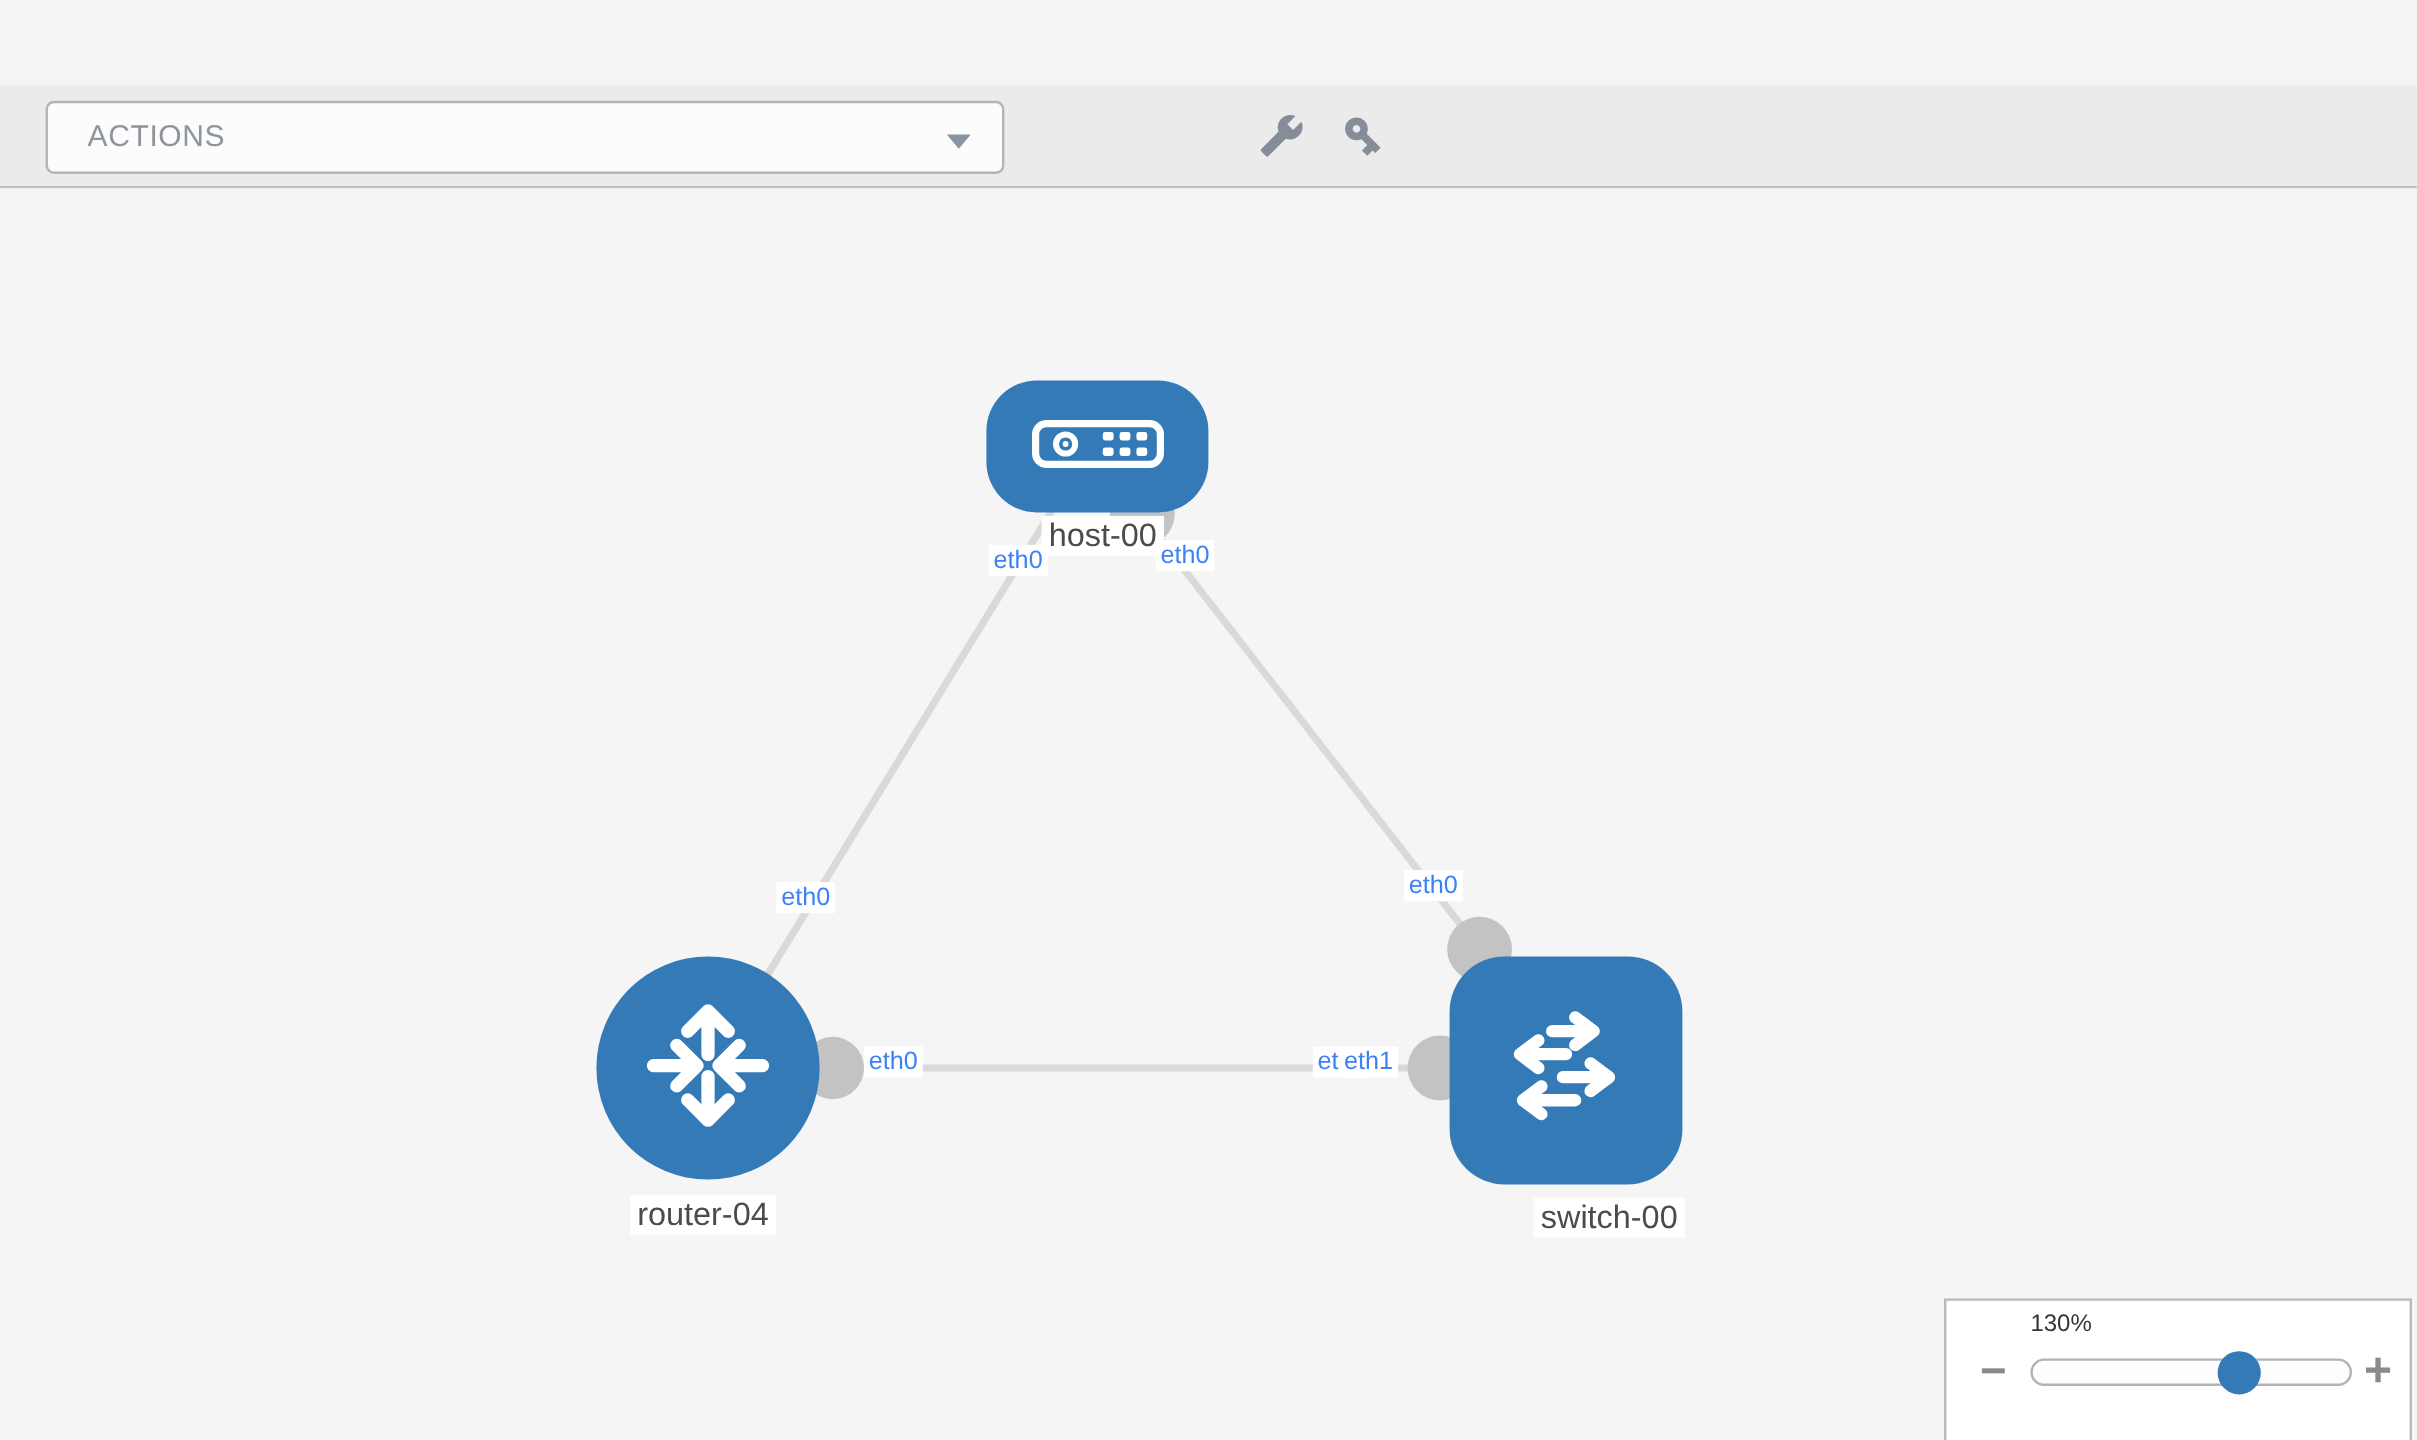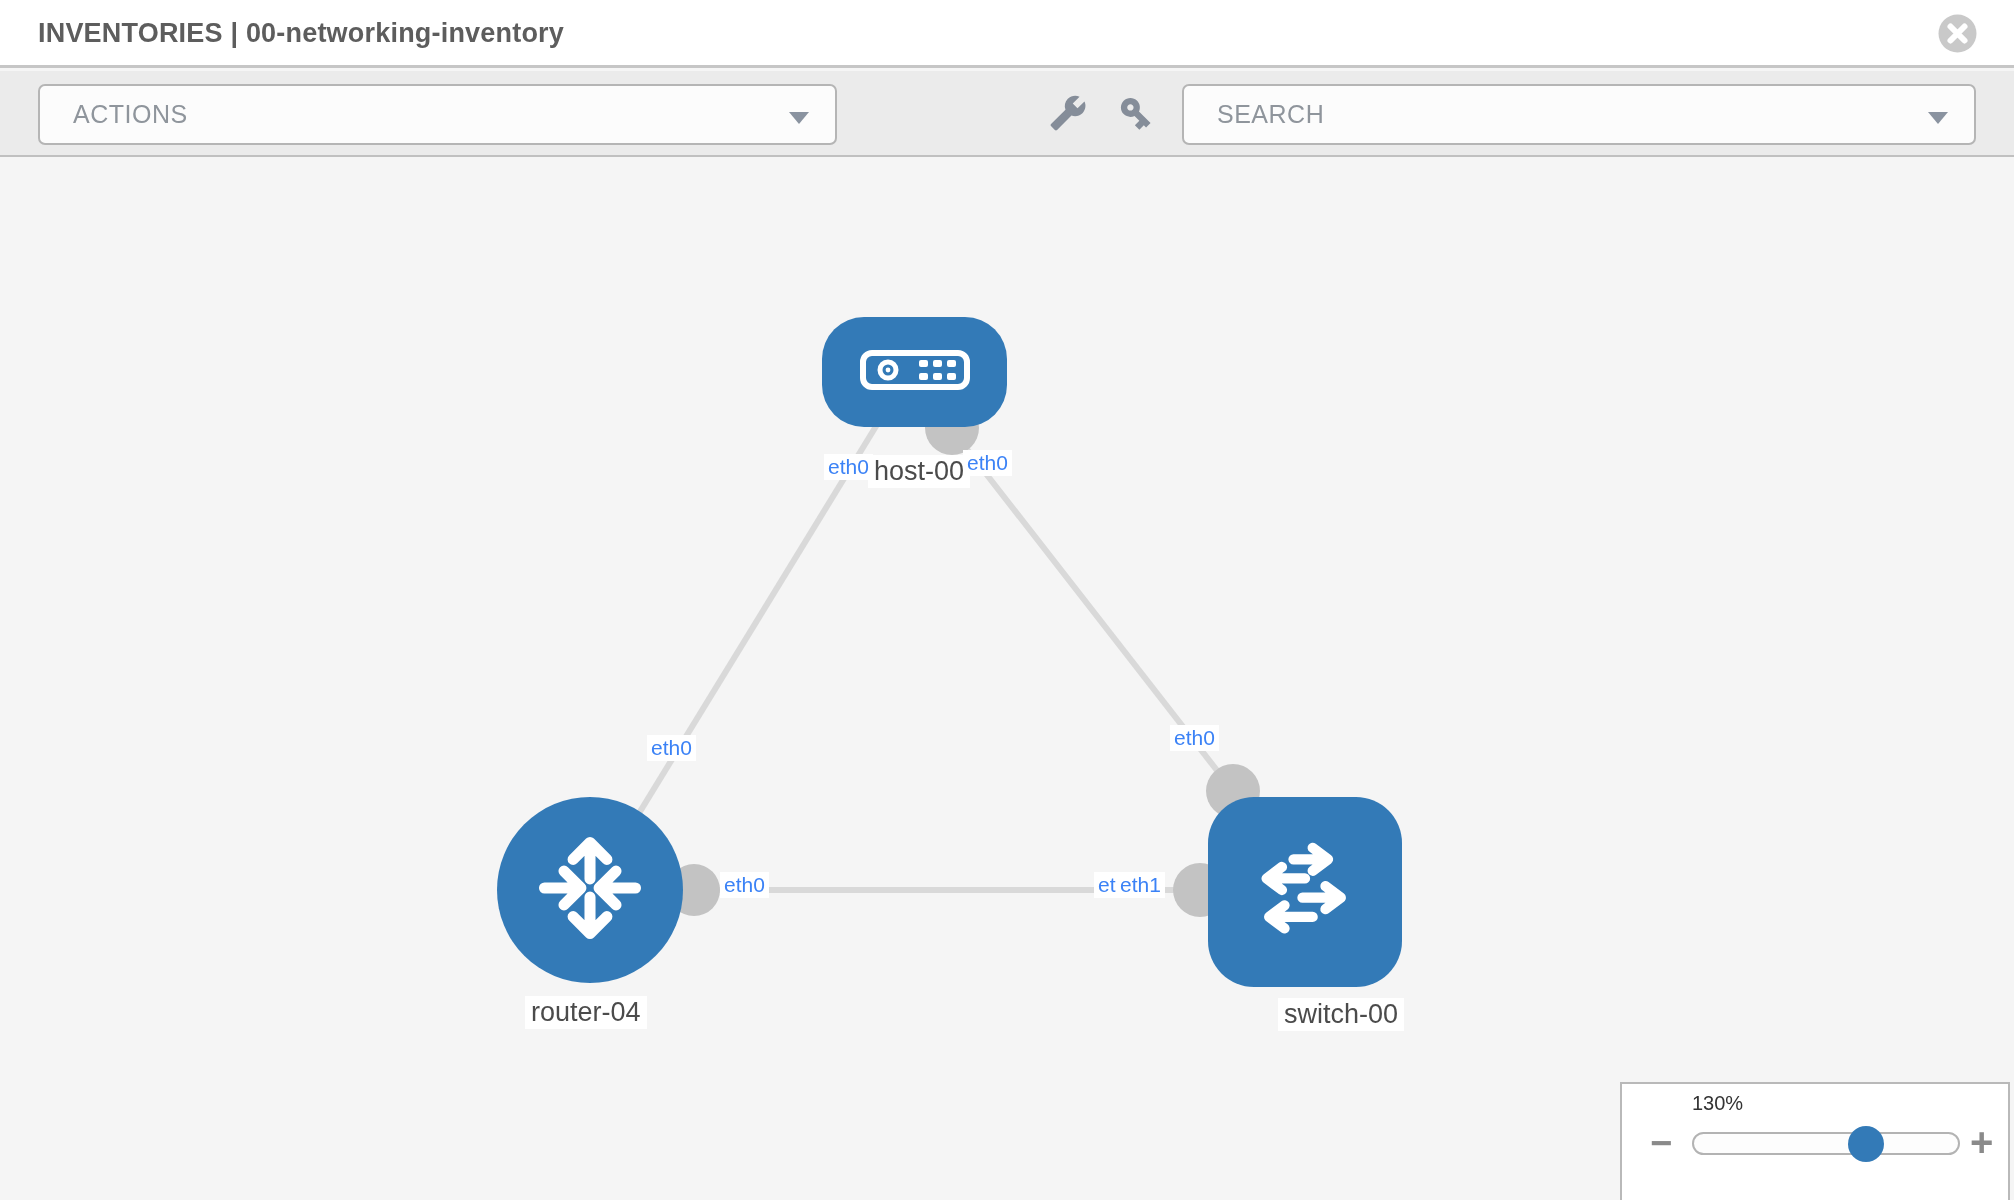--- a/index.html
+++ b/index.html
@@ -39,21 +39,21 @@
   .node { position:absolute; background:#337ab7; display:flex;
     align-items:center; justify-content:center; cursor:pointer; }
   .node-host   { left:822px; top:160px; width:185px; height:110px; border-radius:42px; }
   .node-router { left:497px; top:640px; width:186px; height:186px; border-radius:50%; }
   .node-switch { left:1208px; top:640px; width:194px; height:190px; border-radius:46px; }
 
   .nlabel { position:absolute; background:#ffffff; color:#4b4b4b;
     font-size:27px; padding:1px 6px; white-space:nowrap; }
   .ilabel { position:absolute; background:#ffffff; color:#3b82f6;
     font-size:21px; padding:1px 4px; white-space:nowrap; }
-  .lbl-host-name   { left:868px; top:298px; }
+  .lbl-host-name   { left:868px; top:273px; }
   .lbl-router-name { left:525px; top:839px; }
   .lbl-switch-name { left:1278px; top:841px; }
   .lbl-if-host-l   { left:824px; top:297px; }
   .lbl-if-host-r   { left:963px; top:293px; }
   .lbl-if-router-up{ left:647px; top:578px; }
   .lbl-if-switch-up{ left:1170px; top:568px; }
   .lbl-if-router-r { left:720px; top:715px; }
   .lbl-if-switch-l0{ left:1094px; top:715px; z-index:3; }
   .lbl-if-switch-l1{ left:1116px; top:715px; z-index:4; }
 
@@ -69,51 +69,38 @@
   .zoom-track { position:absolute; left:70px; top:48px; width:268px; height:23px;
     background:#fdfdfd; border:2px solid #b3b3b3; border-radius:12px; cursor:pointer; }
   .zoom-thumb { position:absolute; left:226px; top:42px; width:36px; height:36px;
     border-radius:50%; background:#337ab7; cursor:grab; }
 </style>
 </head>
 <body>
 
 <div class="page">
 
-  <div class="header">
-    <div class="header-title">INVENTORIES | 00-networking-inventory</div>
-    <div class="close-btn">
-      <svg width="39" height="39" viewBox="0 0 39 39">
-        <circle cx="19.5" cy="19.5" r="19" fill="#c9c9c9"></circle>
-        <path d="M12.5 12.5 L26.5 26.5 M26.5 12.5 L12.5 26.5" stroke="#ffffff" stroke-width="6" stroke-linecap="round"></path>
-      </svg>
-    </div>
-  </div>
 
   <div class="toolbar">
     <div class="dd dd-actions">
       <span class="dd-label">ACTIONS</span>
       <span class="caret"></span>
     </div>
 
     <span class="tool-icon tool-wrench">
       <svg width="38" height="38" viewBox="0 0 24 24">
         <path transform="translate(24,0) scale(-1,1)" fill="#858d99" d="M22.7 19l-9.1-9.1c.9-2.3.4-5-1.5-6.9-2-2-5-2.4-7.4-1.3L9 6 6 9 1.6 4.7C.4 7.1.9 10.1 2.9 12.1c1.9 1.9 4.6 2.4 6.9 1.5l9.1 9.1c.4.4 1 .4 1.4 0l2.3-2.3c.5-.4.5-1.1.1-1.4z"></path>
       </svg>
     </span>
     <span class="tool-icon tool-key">
       <svg width="38" height="38" viewBox="0 0 24 24">
         <path transform="rotate(45 12 12)" fill="#858d99" d="M12.65 10C11.83 7.67 9.61 6 7 6c-3.31 0-6 2.69-6 6s2.69 6 6 6c2.61 0 4.83-1.67 5.65-4H17v4h4v-4h2v-4H12.65zM7 14c-1.1 0-2-.9-2-2s.9-2 2-2 2 .9 2 2-.9 2-2 2z"></path>
       </svg>
     </span>
 
-    <div class="dd dd-search">
-      <span class="dd-label">SEARCH</span>
-      <span class="caret"></span>
-    </div>
   </div>
 
   <div class="canvas">
 
     <svg class="links-svg" viewBox="0 0 2014 1043">
       <line x1="592" y1="733" x2="878" y2="266" stroke="#d9d9d9" stroke-width="6"></line>
       <line x1="952" y1="273" x2="1233" y2="634" stroke="#d9d9d9" stroke-width="6"></line>
       <line x1="592" y1="733" x2="1200" y2="733" stroke="#d9d9d9" stroke-width="6"></line>
       <circle cx="952" cy="271" r="27" fill="#c3c3c3"></circle>
       <circle cx="694" cy="733" r="26" fill="#c3c3c3"></circle>

